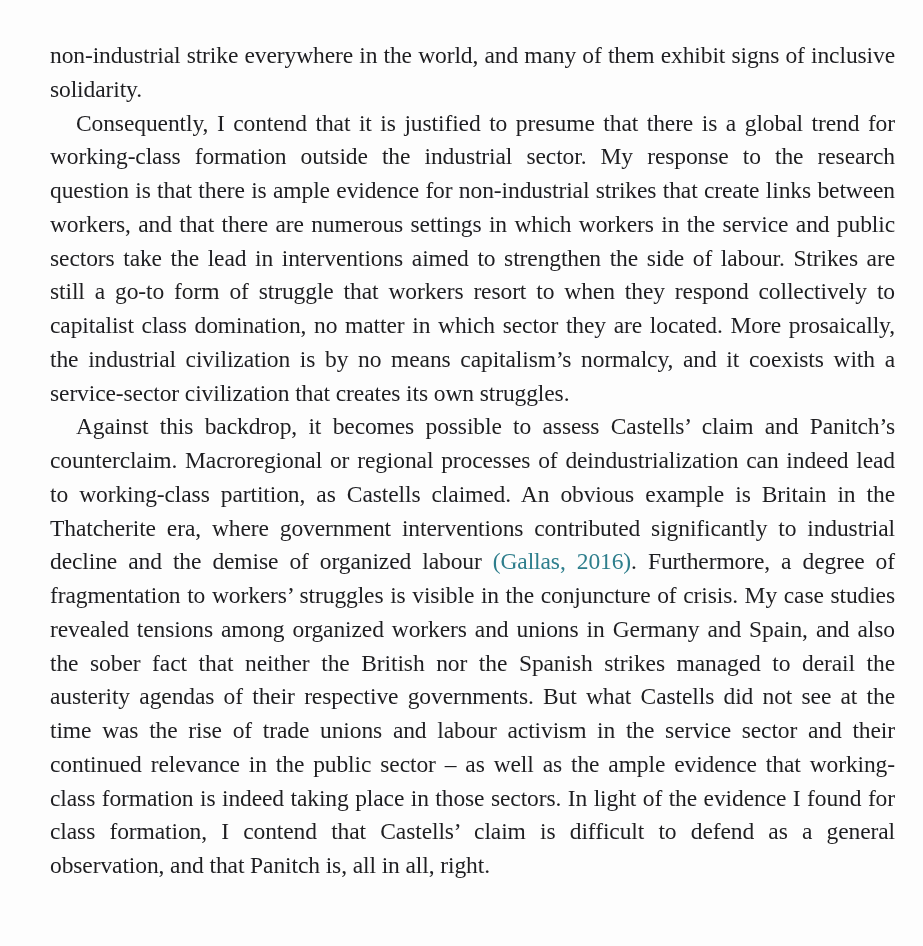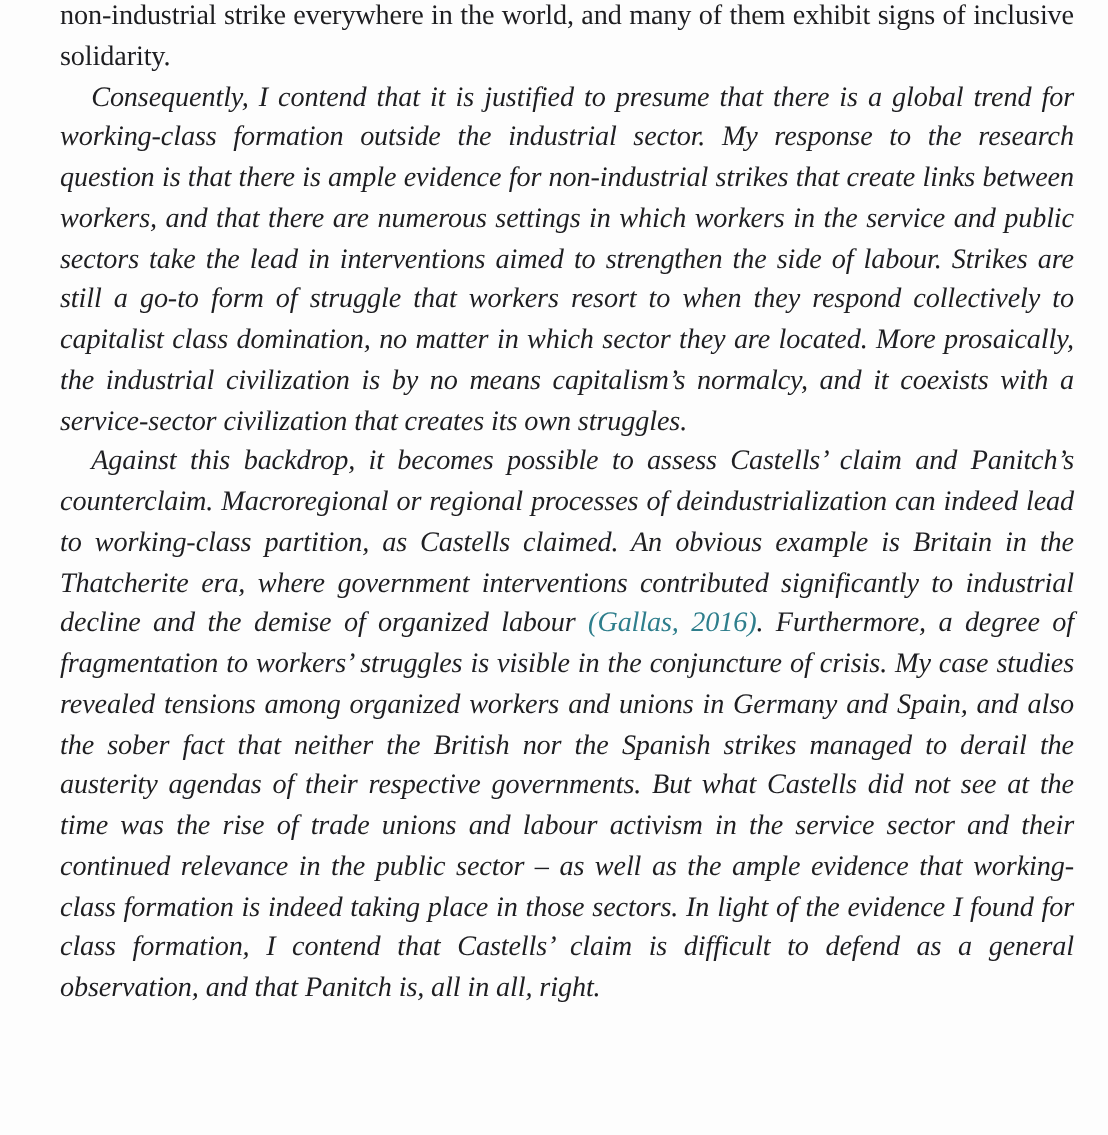--- a/index.html
+++ b/index.html
@@ -15,40 +15,40 @@
     width: 923px;
     height: 946px;
     background: var(--page-bg);
     overflow: hidden;
   }
   .page {
     position: relative;
     width: 923px;
     height: 662px;
     background: var(--page-bg);
+    margin-top: 42px;
   }
   .text-block {
     position: absolute;
     left: 50px;
     top: -3px;
     width: 845px;
     color: var(--text-color);
     font-family: "Liberation Serif", serif;
     font-size: 23.5px;
     line-height: 33.75px;
     text-align: justify;
     letter-spacing: -0.1px;
   }
   .text-block p {
     margin: 0;
     padding: 0;
   }
   .text-block p.indent {
     text-indent: 26px;
-    font-style: italic;
   }
   .citation {
     color: var(--citation-color);
     cursor: pointer;
   }
 </style>
 </head>
 <body>
 
 <div class="page">

